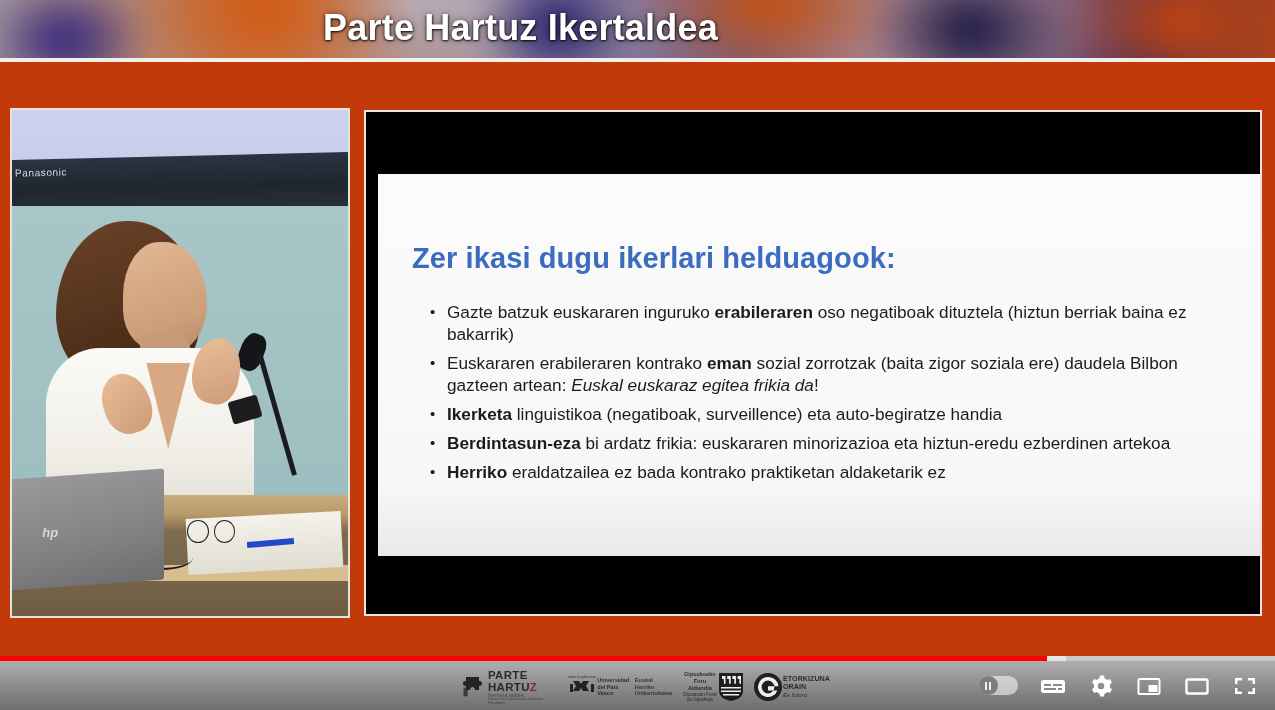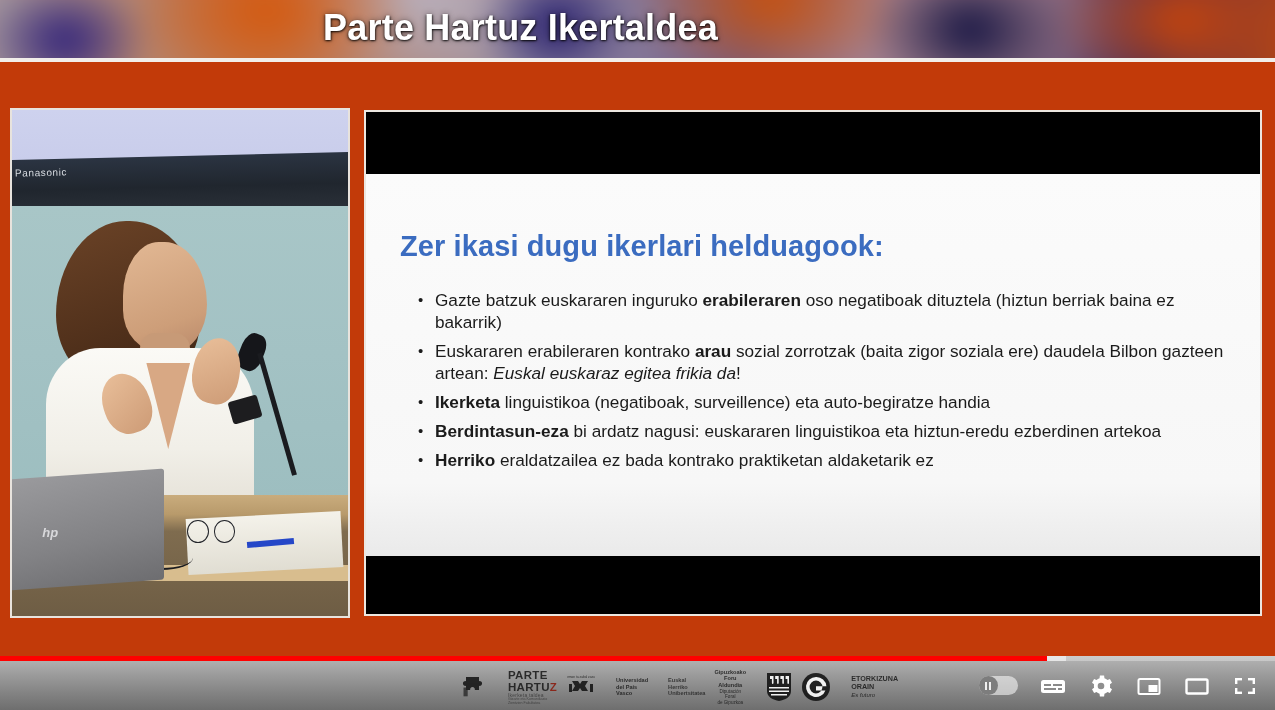--- a/index.html
+++ b/index.html
@@ -179,23 +179,23 @@
     background: #000;
     overflow: hidden;
   }
   .slide-bar-top {
     position: absolute; left: 0; top: 0; width: 100%; height: 62px; background: #000;
   }
   .slide-bar-bottom {
     position: absolute; left: 0; bottom: 0; width: 100%; height: 58px; background: #000;
   }
   .slide-page {
-    position: absolute; left: 0; top: 62px; width: 100%; height: 386px;
+    position: absolute; left: 12px; top: 62px; width: 100%; height: 386px;
     background: linear-gradient(180deg, #fbfbfb 0%, #f7f7f7 80%, #e9e9e9 100%);
-    padding: 0 34px;
+    padding: 12px 34px;
   }
   .slide-title {
     margin-top: 56px;
     font-size: 29px; font-weight: 600;
     color: #3b6cc0;
     letter-spacing: 0.1px;
   }
   .bullets { margin-top: 26px; }
   .bullet {
     display: flex; align-items: flex-start;
@@ -270,21 +270,21 @@
     display: block; width: 2px; height: 8px; background: #efefef; margin: 0 1px;
   }
 
   
   .logos {
     position: absolute; left: 462px; top: 667px;
     width: 368px; height: 40px;
     display: flex; align-items: center; gap: 9px;
     opacity: 0.88;
   }
-  .logo { display: flex; align-items: center; gap: 20px; }
+  .logo { display: flex; align-items: center; gap: 0; }
   .logo-txt { color: #1b1b1b; line-height: 1.05; }
   .logo-mark {
     display: flex; align-items: center; justify-content: center;
     color: #141414;
   }
   .ph-name { font-size: 11.5px; font-weight: bold; letter-spacing: 0.3px; }
   .ph-name .u { color: #8a1a0d; }
   .ph-sub { font-size: 5px; letter-spacing: 0.2px; color: #3a3a3a; }
   .ph-foot { font-size: 3.6px; color: #3a3a3a; }
   .upv-txt { font-size: 5.6px; font-weight: bold; line-height: 1.15; }
@@ -339,29 +339,29 @@
     <div class="slide-bar-top"></div>
     <div class="slide-page">
       <div class="slide-title">Zer ikasi dugu ikerlari helduagook:</div>
       <div class="bullets">
           <div class="bullet">
             <div class="bullet-dot">•</div>
             <div class="bullet-text"><span>Gazte batzuk euskararen inguruko </span><b>erabileraren</b><span> oso negatiboak dituztela (hiztun berriak baina ez bakarrik)</span></div>
           </div>
           <div class="bullet">
             <div class="bullet-dot">•</div>
-            <div class="bullet-text"><span>Euskararen erabileraren kontrako </span><b>arau</b><span> sozial zorrotzak (baita zigor soziala ere) daudela Bilbon gazteen artean: </span><i>Euskal euskaraz egitea  frikia da</i><span>!</span></div>
+            <div class="bullet-text"><span>Euskararen erabileraren kontrako </span><b>eman</b><span> sozial zorrotzak (baita zigor soziala ere) daudela Bilbon gazteen artean: </span><i>Euskal euskaraz egitea  frikia da</i><span>!</span></div>
           </div>
           <div class="bullet">
             <div class="bullet-dot">•</div>
             <div class="bullet-text"><b>Ikerketa</b><span> linguistikoa (negatiboak, surveillence) eta auto-begiratze handia</span></div>
           </div>
           <div class="bullet">
             <div class="bullet-dot">•</div>
-            <div class="bullet-text"><b>Berdintasun-eza</b><span> bi ardatz nagusi: euskararen linguistikoa eta hiztun-eredu ezberdinen artekoa</span></div>
+            <div class="bullet-text"><b>Berdintasun-eza</b><span> bi ardatz frikia: euskararen minorizazioa eta hiztun-eredu ezberdinen artekoa</span></div>
           </div>
           <div class="bullet">
             <div class="bullet-dot">•</div>
             <div class="bullet-text"><b>Herriko</b><span> eraldatzailea ez bada kontrako praktiketan aldaketarik ez</span></div>
           </div>
         </div>
     </div>
     <div class="slide-bar-bottom"></div>
   </div>
 

